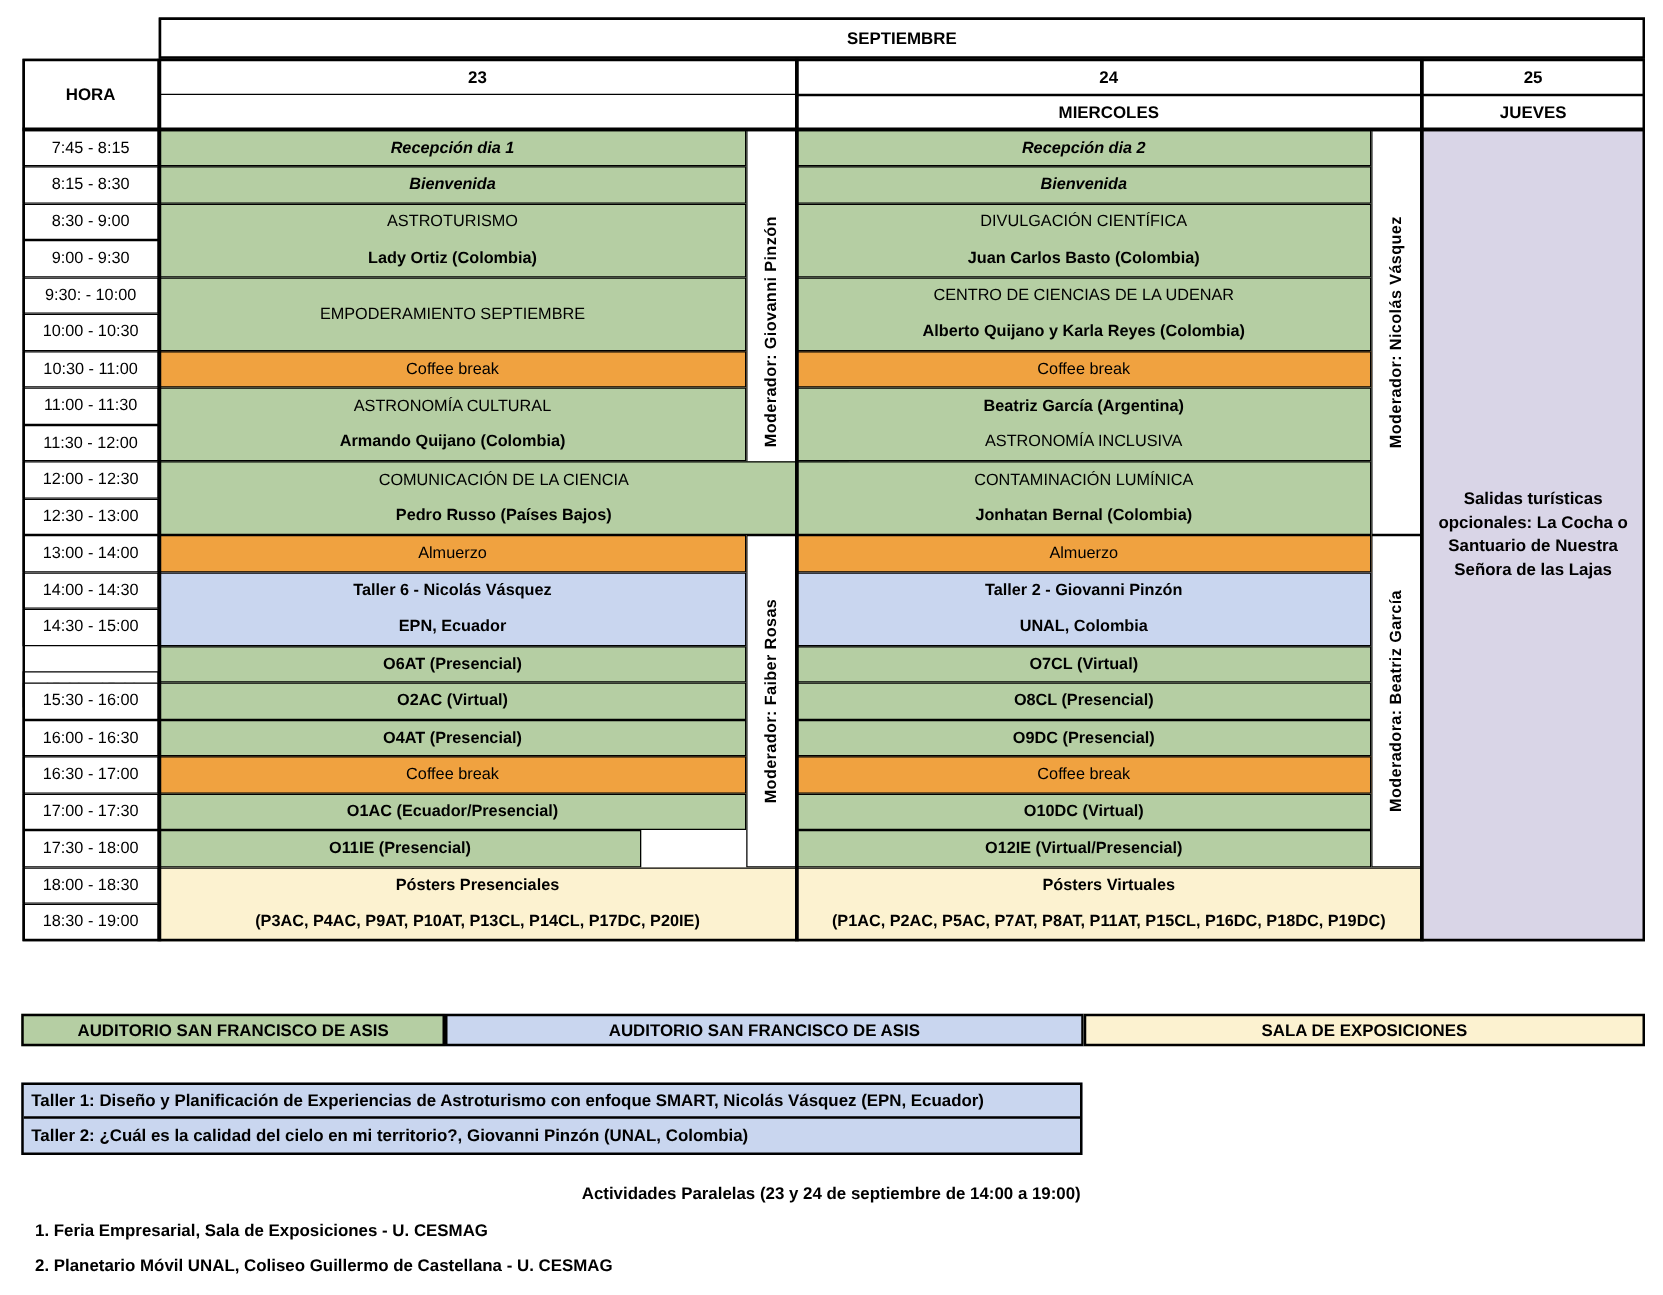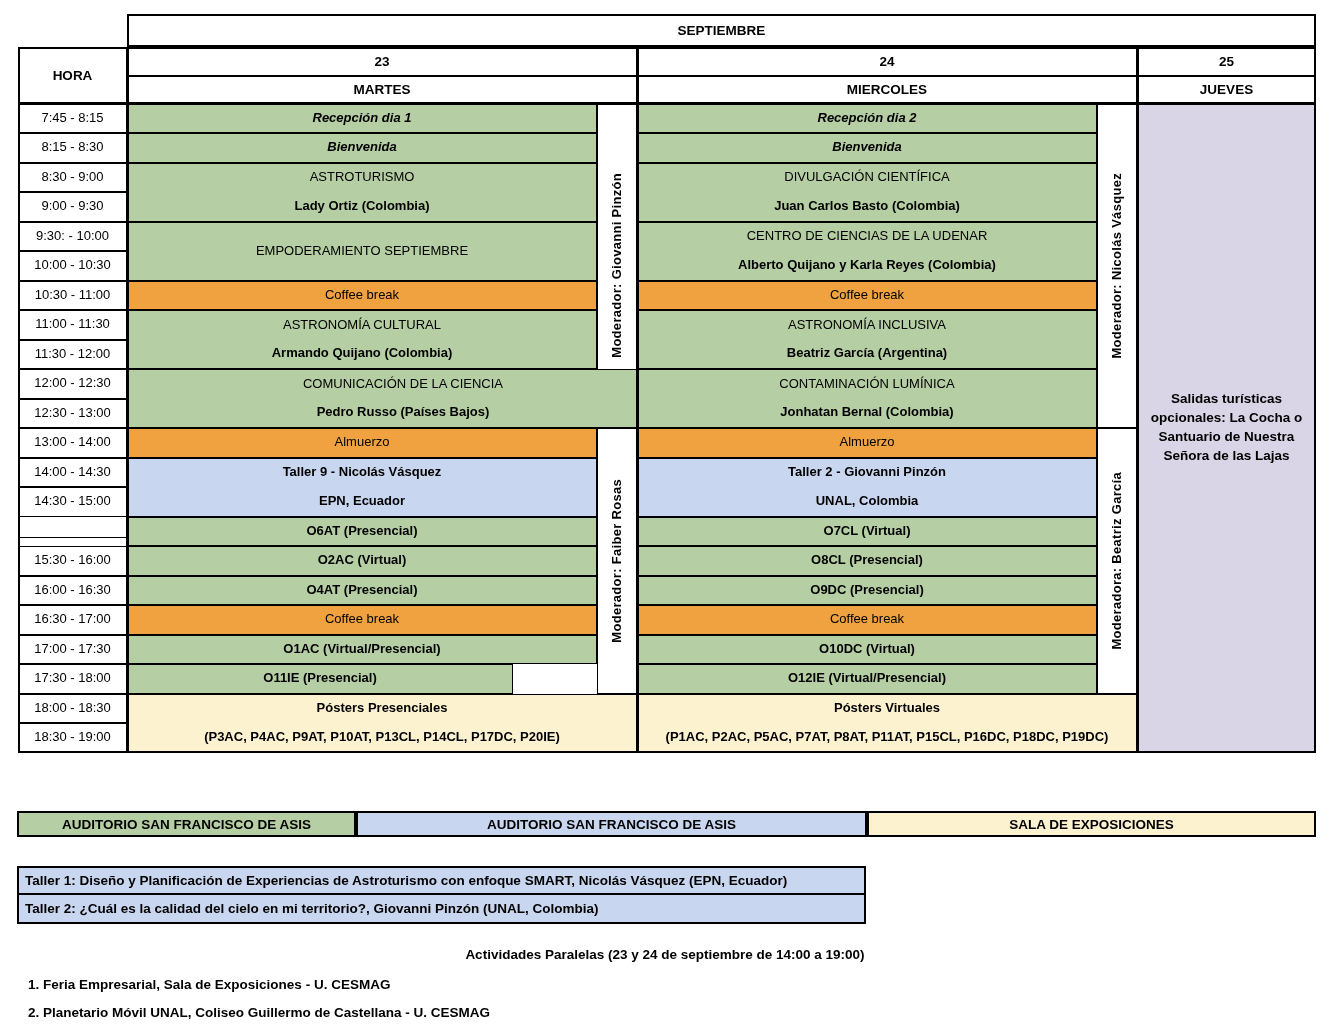--- a/index.html
+++ b/index.html
@@ -82,23 +82,20 @@
   <div class="cell hdr" style="left:18px;top:47px;width:109px;height:56.5px">
     <span>HORA</span>
   </div>
   <div class="cell hdr" style="left:127px;top:14px;width:1189px;height:33px">
     <span>SEPTIEMBRE</span>
   </div>
 
   <div class="cell hdr" style="left:127px;top:47px;width:510px;height:28.5px">
     <span>23</span>
   </div>
-  <div class="cell hdr" style="left:127px;top:75.5px;width:510px;height:28px">
-    <span>MARTES</span>
-  </div>
 
   <div class="cell hdr" style="left:637px;top:47px;width:500px;height:28.5px">
     <span>24</span>
   </div>
   <div class="cell hdr" style="left:637px;top:75.5px;width:500px;height:28px">
     <span>MIERCOLES</span>
   </div>
 
   <div class="cell hdr" style="left:1137px;top:47px;width:179px;height:28.5px">
     <span>25</span>
@@ -237,37 +234,37 @@
       <div class="ln ln1">Armando Quijano (Colombia)</div>
     </div>
     <div class="cell k-pair" style="left: 127px; top: 369px; width: 552px; height: 59px;">
       <div class="ln ln0">COMUNICACIÓN DE LA CIENCIA</div>
       <div class="ln ln1">Pedro Russo (Países Bajos)</div>
     </div>
     <div class="cell k-break" style="left: 127px; top: 428px; width: 470px; height: 29.5px;">
       <div class="ln ln0">Almuerzo</div>
     </div>
     <div class="cell k-taller" style="left: 127px; top: 457.5px; width: 470px; height: 59px;">
-      <div class="ln ln0">Taller 9 - Nicolás Vásquez</div>
+      <div class="ln ln0">Taller 6 - Nicolás Vásquez</div>
       <div class="ln ln1">EPN, Ecuador</div>
     </div>
     <div class="cell k-talk" style="left: 127px; top: 516.5px; width: 470px; height: 29.5px;">
       <div class="ln ln0">O6AT (Presencial)</div>
     </div>
     <div class="cell k-talk" style="left: 127px; top: 546px; width: 470px; height: 29.5px;">
       <div class="ln ln0">O2AC (Virtual)</div>
     </div>
     <div class="cell k-talk" style="left: 127px; top: 575.5px; width: 470px; height: 29.5px;">
       <div class="ln ln0">O4AT (Presencial)</div>
     </div>
     <div class="cell k-break" style="left: 127px; top: 605px; width: 470px; height: 29.5px;">
       <div class="ln ln0">Coffee break</div>
     </div>
     <div class="cell k-talk" style="left: 127px; top: 634.5px; width: 470px; height: 29.5px;">
-      <div class="ln ln0">O1AC (Virtual/Presencial)</div>
+      <div class="ln ln0">O1AC (Ecuador/Presencial)</div>
     </div>
     <div class="cell k-talk" style="left: 127px; top: 664px; width: 386px; height: 29.5px;">
       <div class="ln ln0">O11IE (Presencial)</div>
     </div>
     <div class="cell k-posters" style="left: 127px; top: 693.5px; width: 510px; height: 59px;">
       <div class="ln ln0">Pósters Presenciales</div>
       <div class="ln ln1">(P3AC, P4AC, P9AT, P10AT, P13CL, P14CL, P17DC, P20IE)</div>
     </div>
     <div class="cell k-welcome" style="left: 637px; top: 103.5px; width: 460px; height: 29.5px;">
       <div class="ln ln0">Recepción dia 2</div>
@@ -280,22 +277,22 @@
       <div class="ln ln1">Juan Carlos Basto (Colombia)</div>
     </div>
     <div class="cell k-pair" style="left: 637px; top: 221.5px; width: 460px; height: 59px;">
       <div class="ln ln0">CENTRO DE CIENCIAS DE LA UDENAR</div>
       <div class="ln ln1">Alberto Quijano y Karla Reyes (Colombia)</div>
     </div>
     <div class="cell k-break" style="left: 637px; top: 280.5px; width: 460px; height: 29.5px;">
       <div class="ln ln0">Coffee break</div>
     </div>
     <div class="cell k-pair" style="left: 637px; top: 310px; width: 460px; height: 59px;">
+      <div class="ln ln1">Beatriz García (Argentina)</div>
       <div class="ln ln0">ASTRONOMÍA INCLUSIVA</div>
-      <div class="ln ln1">Beatriz García (Argentina)</div>
     </div>
     <div class="cell k-pair" style="left: 637px; top: 369px; width: 460px; height: 59px;">
       <div class="ln ln0">CONTAMINACIÓN LUMÍNICA</div>
       <div class="ln ln1">Jonhatan Bernal (Colombia)</div>
     </div>
     <div class="cell k-break" style="left: 637px; top: 428px; width: 460px; height: 29.5px;">
       <div class="ln ln0">Almuerzo</div>
     </div>
     <div class="cell k-taller" style="left: 637px; top: 457.5px; width: 460px; height: 59px;">
       <div class="ln ln0">Taller 2 - Giovanni Pinzón</div>

